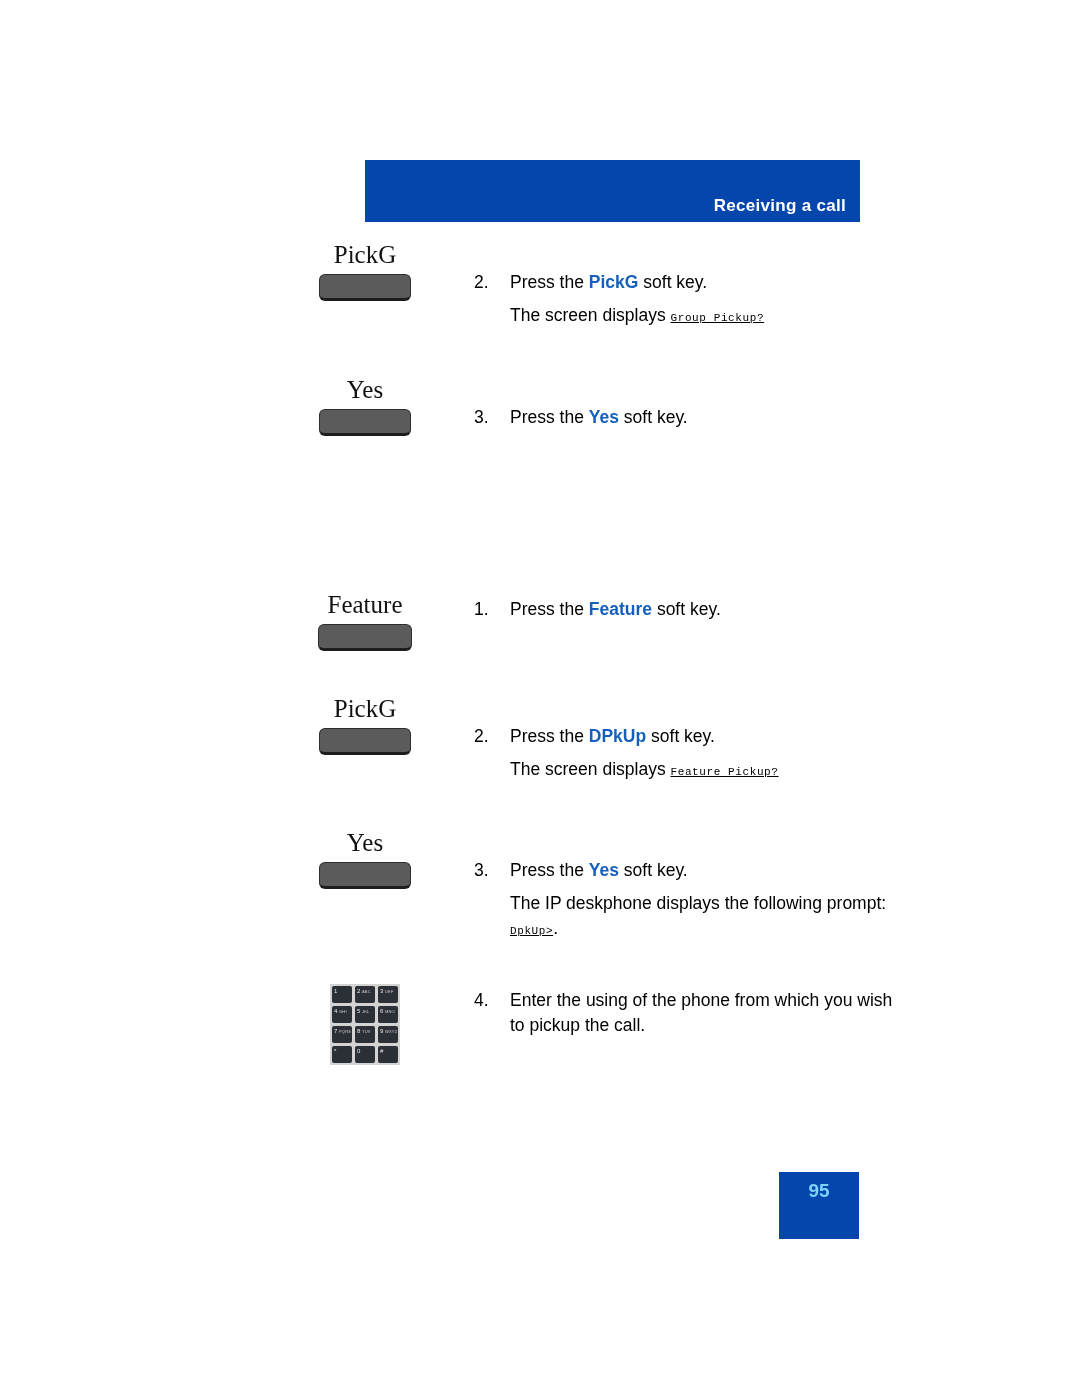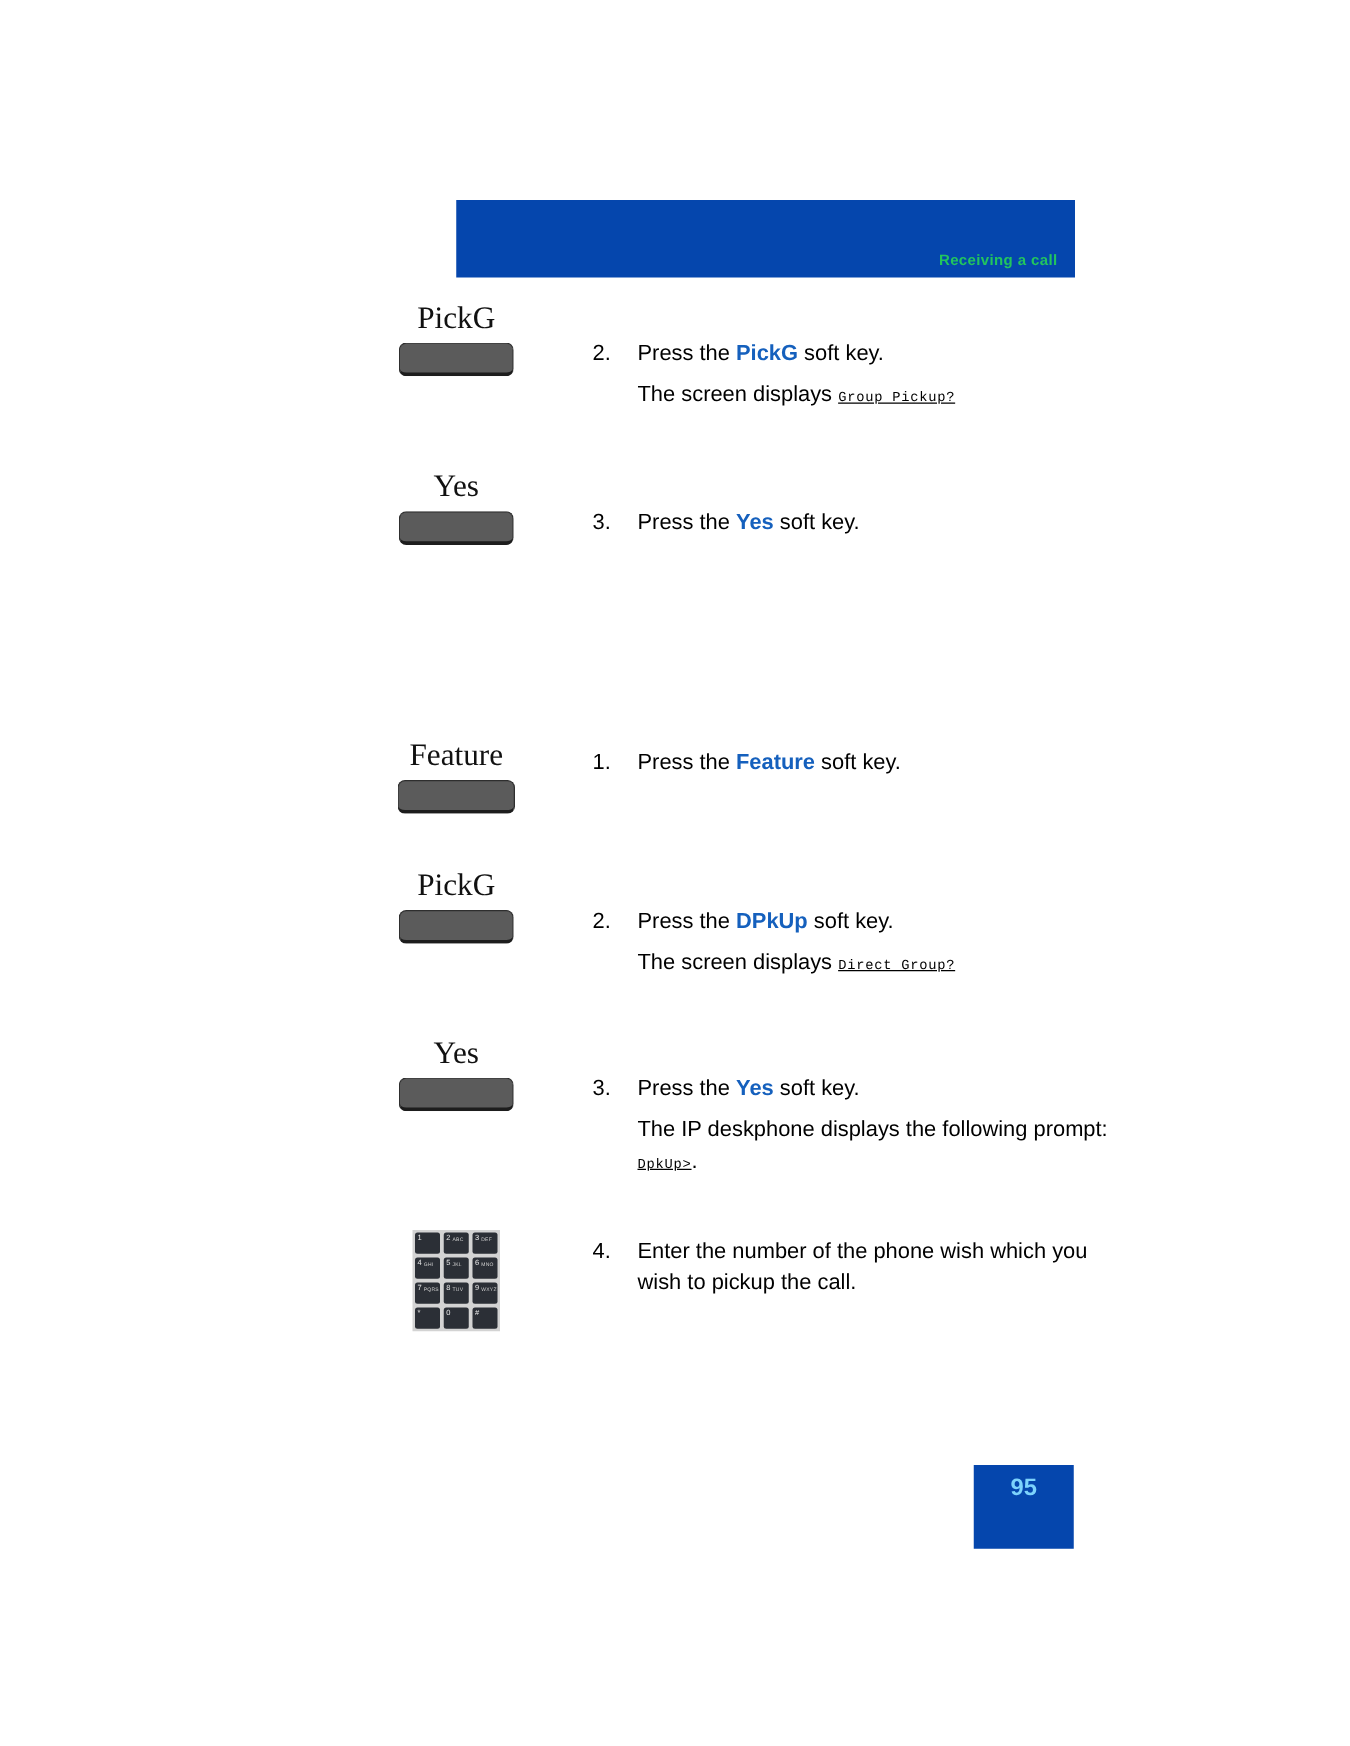--- a/index.html
+++ b/index.html
@@ -29,22 +29,22 @@
     width: 495px;
     height: 62px;
     background: #0546ad;
     display: flex;
     align-items: flex-end;
     justify-content: flex-end;
     box-sizing: border-box;
     padding: 0 14px 8px 0;
   }
   .header-title {
-    color: #22c55e;
-    font-size: 12px;
+    color: #ffffff;
+    font-size: 17px;
     font-weight: bold;
     letter-spacing: 0.3px;
     line-height: 1;
   }
 
   
   .step-row {
     position: absolute;
     left: 0;
     width: 1080px;
@@ -237,21 +237,21 @@
   <div class="step-row" style="top:696px;">
     <div class="key-col" style="top:0;">
       <div class="key-label">PickG</div>
       <div class="softkey"></div>
     </div>
     <div class="text-col" style="top:28px;">
       <div class="step-line">
         <span class="step-num">2.</span>
         <span class="step-text"><span>Press the </span><span class="accent">DPkUp</span><span> soft key.</span></span>
       </div>
-      <div class="sub-line"><span>The screen displays </span><span class="mono">Direct Group?</span><span></span></div>
+      <div class="sub-line"><span>The screen displays </span><span class="mono">Feature Pickup?</span><span></span></div>
     </div>
   </div>
 
   <div class="step-row" style="top:830px;">
     <div class="key-col" style="top:0;">
       <div class="key-label">Yes</div>
       <div class="softkey"></div>
     </div>
     <div class="text-col" style="top:28px;">
       <div class="step-line">
@@ -307,20 +307,20 @@
             <span class="kd">0</span>
           </div>
           <div class="keypad-key">
             <span class="kd">#</span>
           </div>
         </div>
     </div>
     <div class="text-col" style="top:4px;">
       <div class="step-line">
         <span class="step-num">4.</span>
-        <span class="step-text">Enter the number of the phone wish which you wish to pickup the call.</span>
+        <span class="step-text">Enter the using of the phone from which you wish to pickup the call.</span>
       </div>
     </div>
   </div>
 
   <div class="page-number">95</div>
 
 </div>
 
 </body></html>

